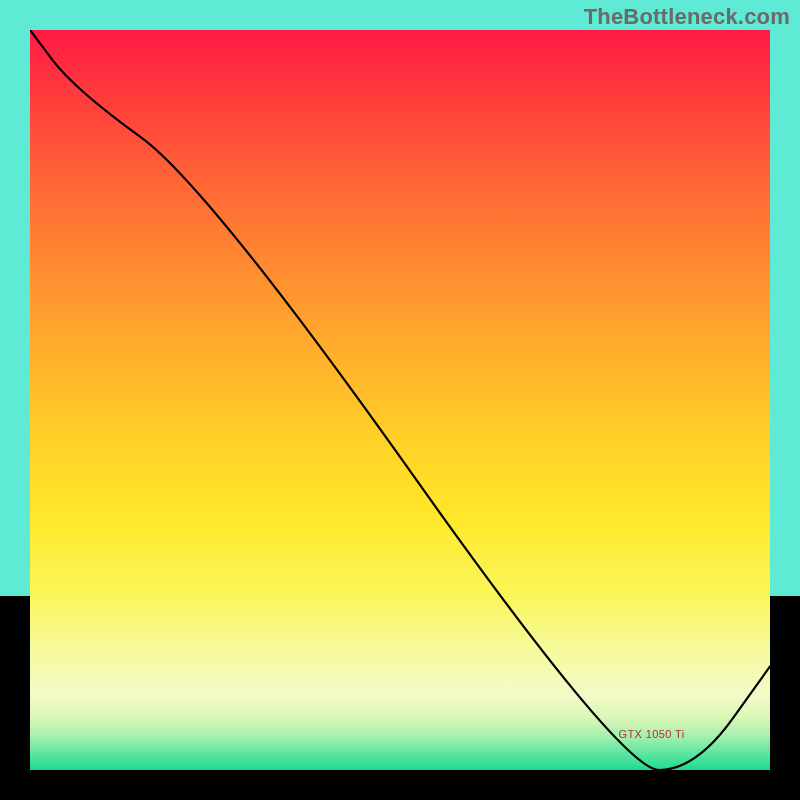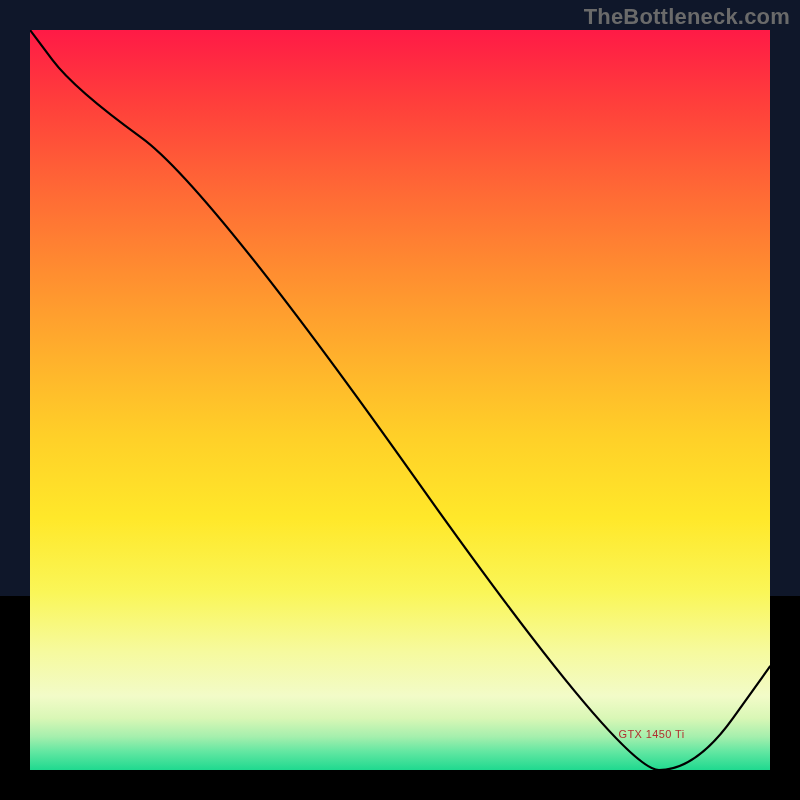--- a/index.html
+++ b/index.html
@@ -1,21 +1,21 @@
 <!DOCTYPE html>
 <html><head>
 <meta charset="utf-8">
 <style>
   * { margin: 0; padding: 0; box-sizing: border-box; }
   html, body { width: 800px; height: 800px; background: #000; overflow: hidden; }
   .frame {
     position: relative;
     width: 800px;
     height: 596px;
-    background: #0f172a;
+    background: #5eead4;
   }
   .watermark {
     position: absolute;
     top: 4px;
     right: 10px;
     font-family: Arial, Helvetica, sans-serif;
     font-size: 22px;
     font-weight: 600;
     color: #6a6a6a;
     letter-spacing: 0.2px;
@@ -68,16 +68,16 @@
 <div class="frame">
 
   <div class="watermark">TheBottleneck.com</div>
 
   <div class="plot">
 
     <svg class="curve" viewBox="0 0 740 740" preserveAspectRatio="none">
       <path d="M 0.0 0.0 Q 0.0 0.0 22.2 29.6 Q 44.4 59.2 111.0 107.3 Q 177.6 155.4 384.8 447.7 Q 592.0 740.0 629.0 740.0 Q 666.0 740.0 703.0 688.2 T 740.0 636.4" fill="none" stroke="#000" stroke-width="2.2" stroke-linejoin="round" stroke-linecap="round"></path>
     </svg>
 
-    <div class="annot" style="left: 84%; top: 94.3%;">GTX 1450 Ti</div>
+    <div class="annot" style="left: 84%; top: 94.3%;">GTX 1050 Ti</div>
   </div>
 
 </div>
 
 </body></html>

